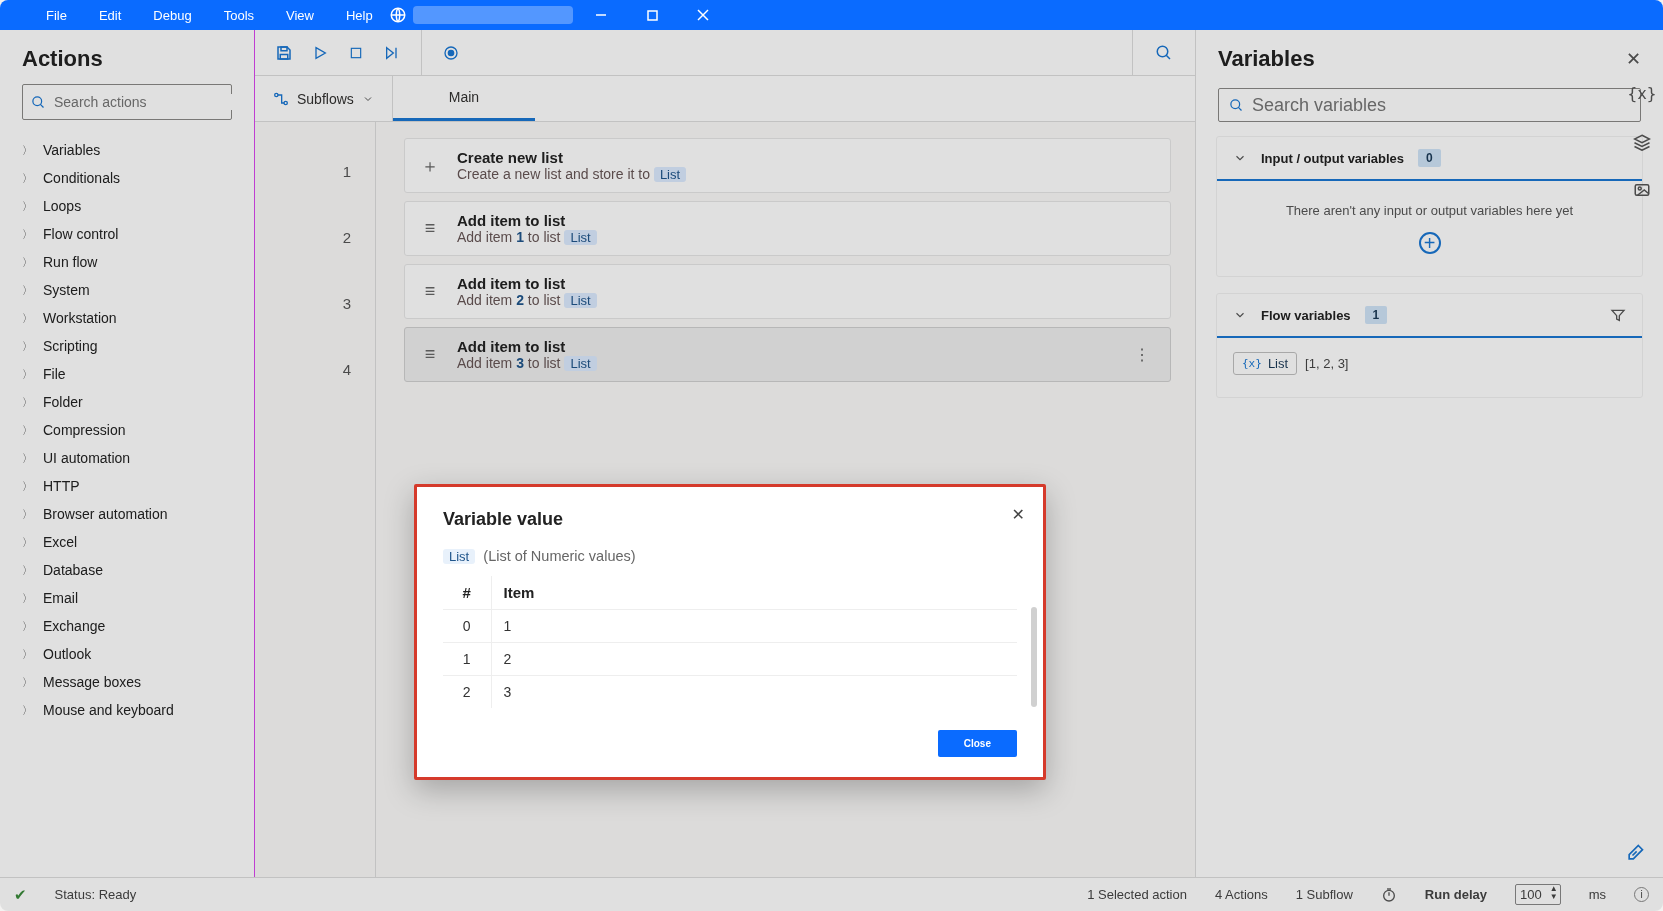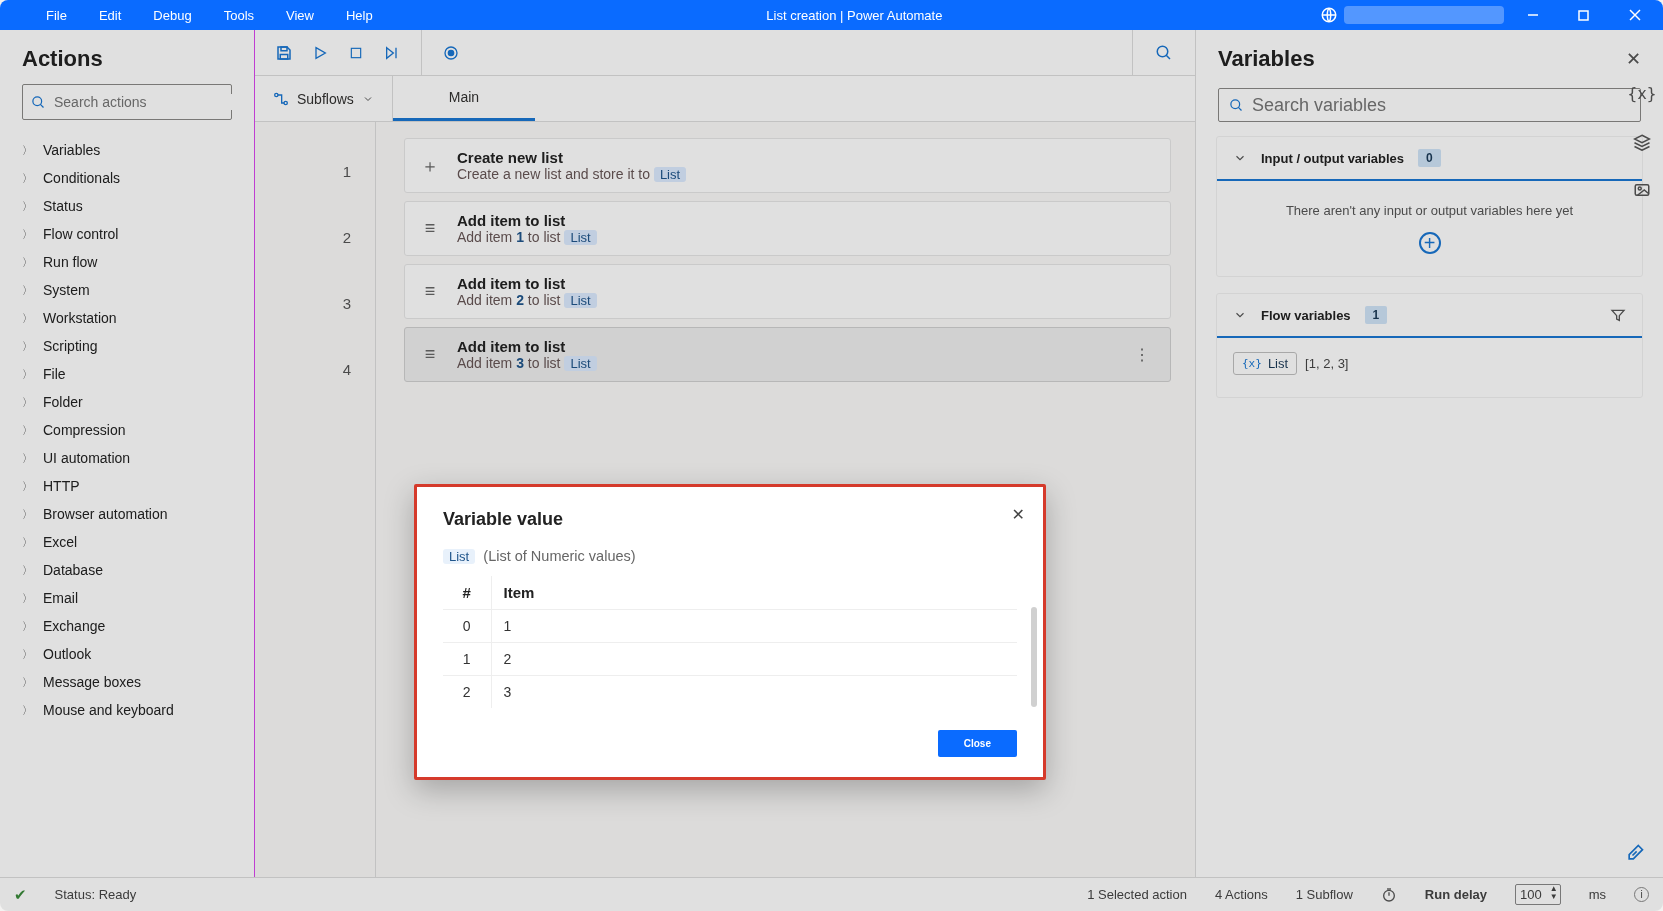--- a/index.html
+++ b/index.html
@@ -111,21 +111,20 @@
 
 <div class="titlebar">
   <div class="menu">
     <span>File</span>
     <span>Edit</span>
     <span>Debug</span>
     <span>Tools</span>
     <span>View</span>
     <span>Help</span>
   </div>
-  <div class="center">List creation | Power Automate</div>
   <div class="right">
     <span>
       <svg width="18" height="18" viewBox="0 0 24 24" fill="none" stroke="#fff" stroke-width="2">
           <circle cx="12" cy="12" r="9"></circle>
           <path d="M3 12h18M12 3c3 3 3 15 0 18M12 3c-3 3-3 15 0 18"></path>
         </svg>
     </span>
     <div class="user-pill"></div>
     <div class="win-btn">
         <svg width="12" height="12">
@@ -164,21 +163,21 @@
           <div class="item">
             <span class="chev">〉</span>
             <span>Variables</span>
           </div>
           <div class="item">
             <span class="chev">〉</span>
             <span>Conditionals</span>
           </div>
           <div class="item">
             <span class="chev">〉</span>
-            <span>Status</span>
+            <span>Loops</span>
           </div>
           <div class="item">
             <span class="chev">〉</span>
             <span>Flow control</span>
           </div>
           <div class="item">
             <span class="chev">〉</span>
             <span>Run flow</span>
           </div>
           <div class="item">

